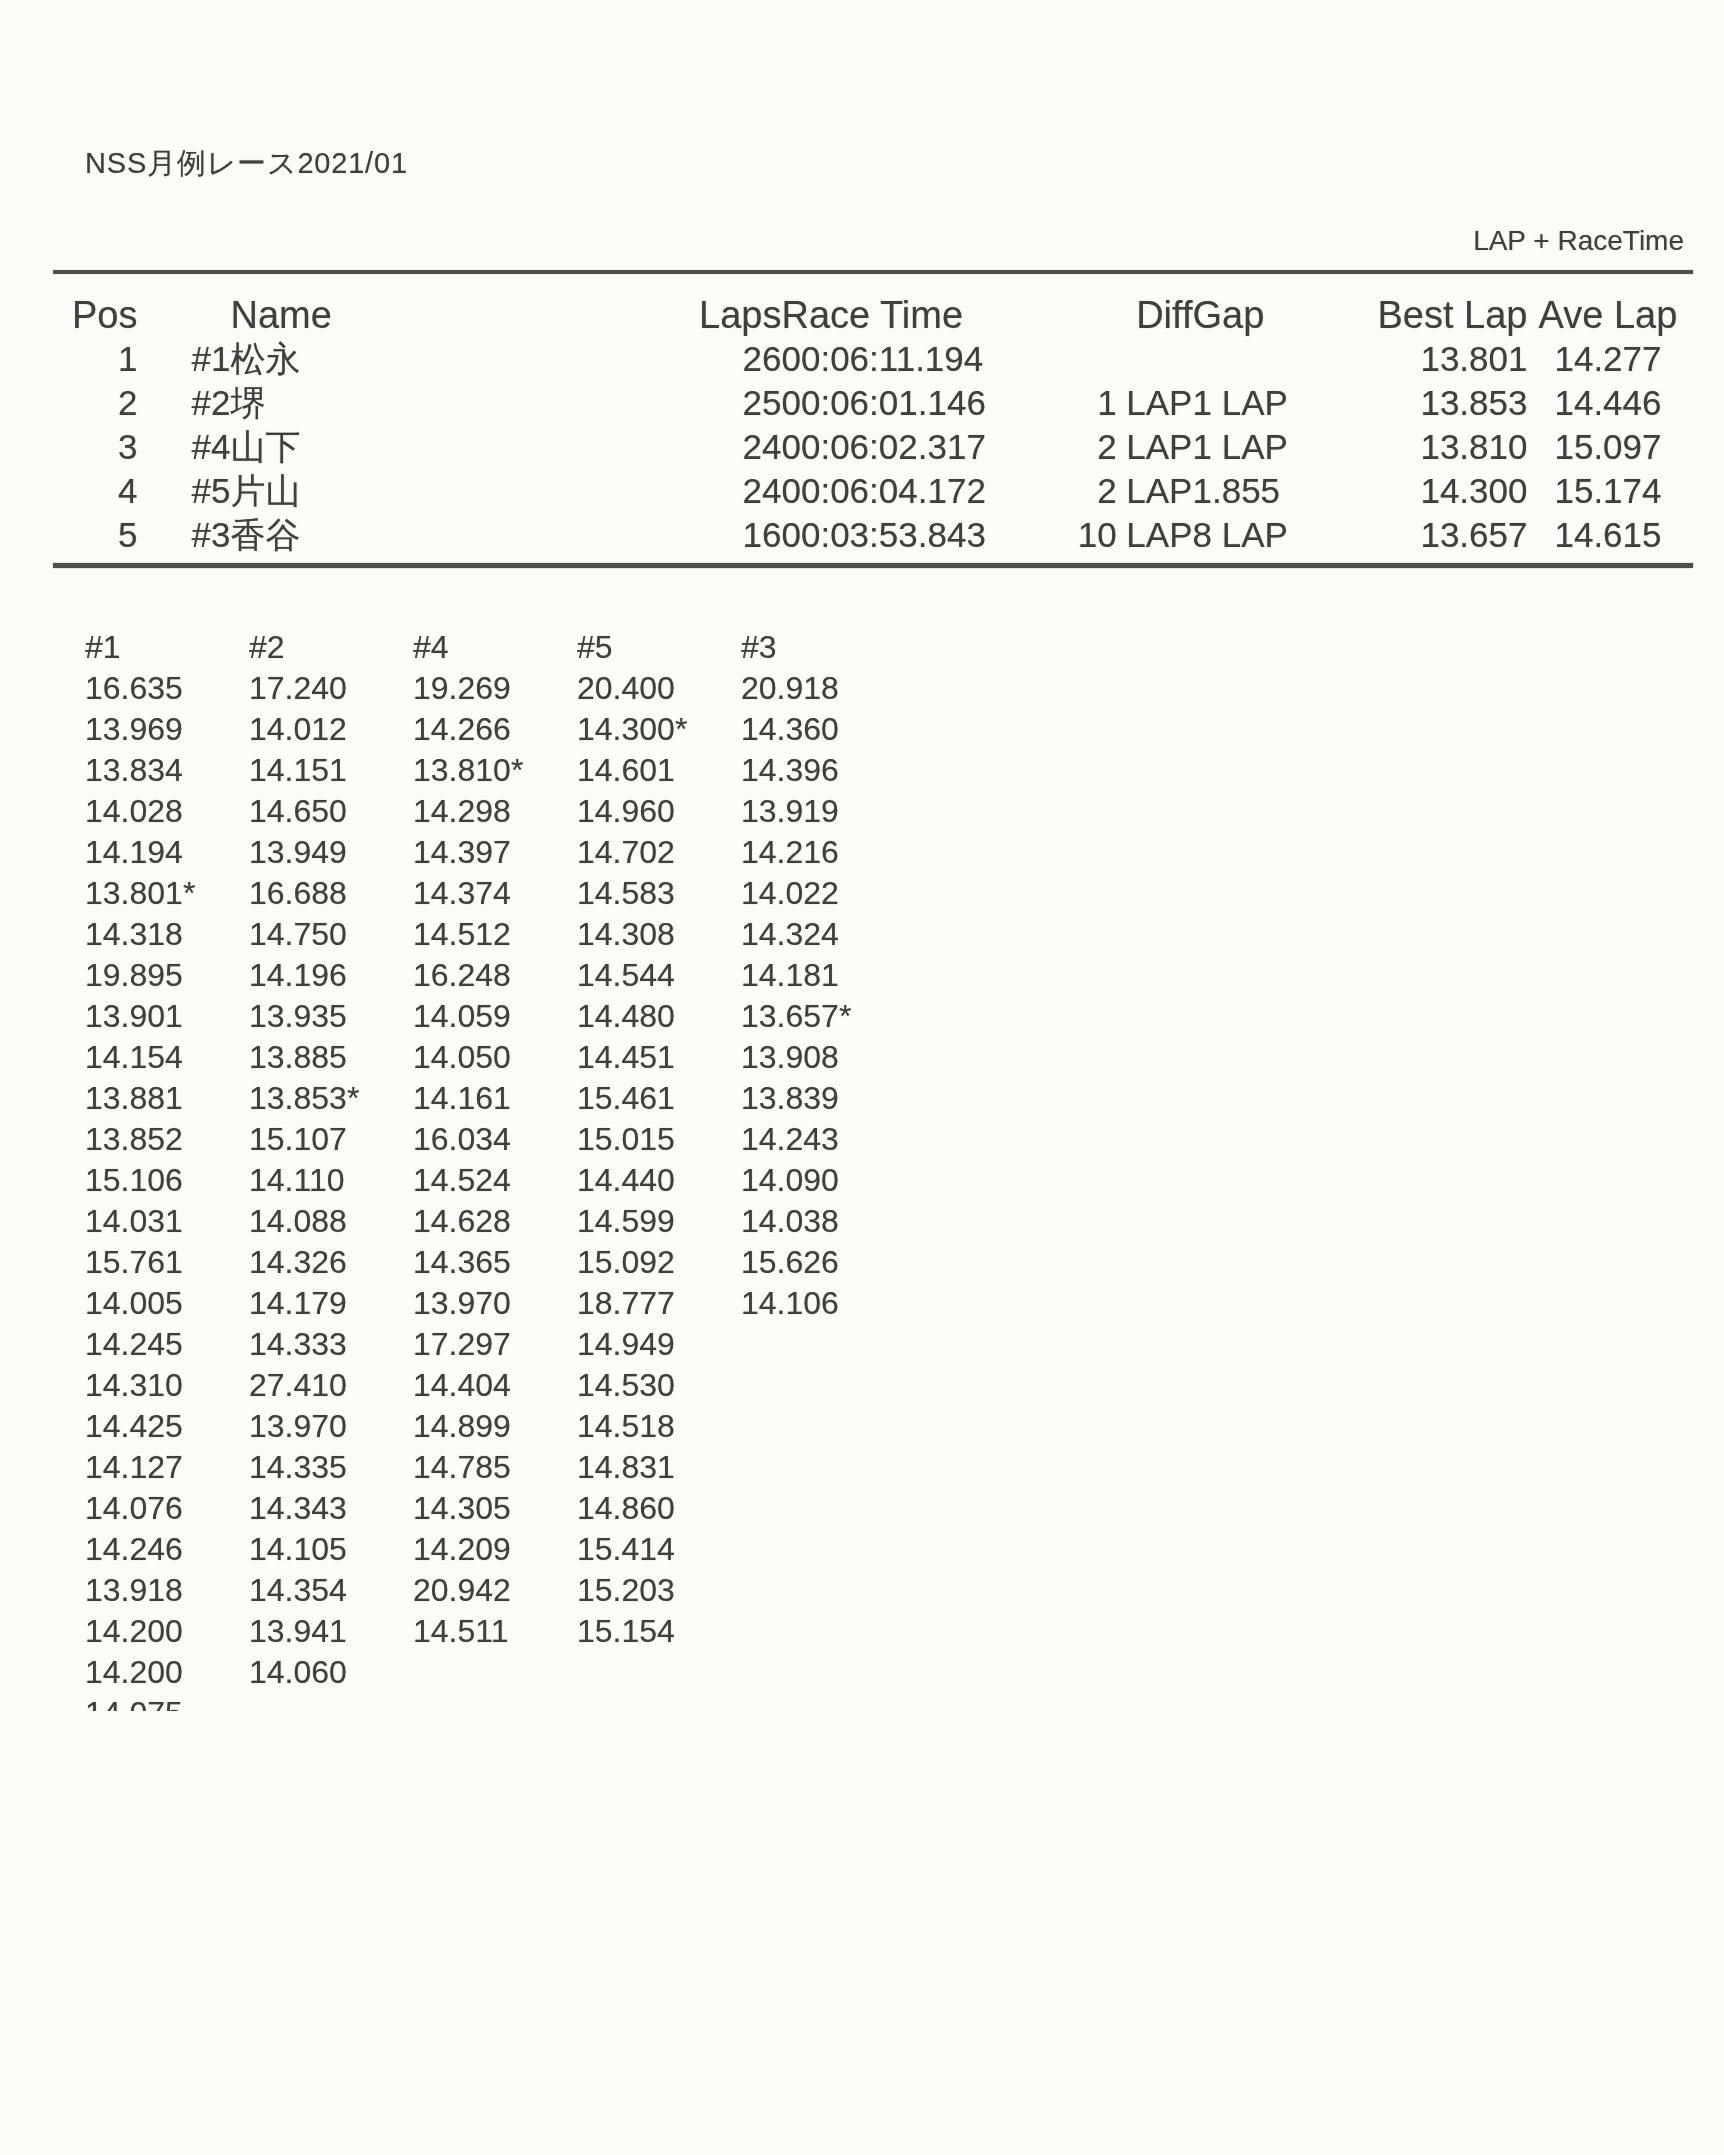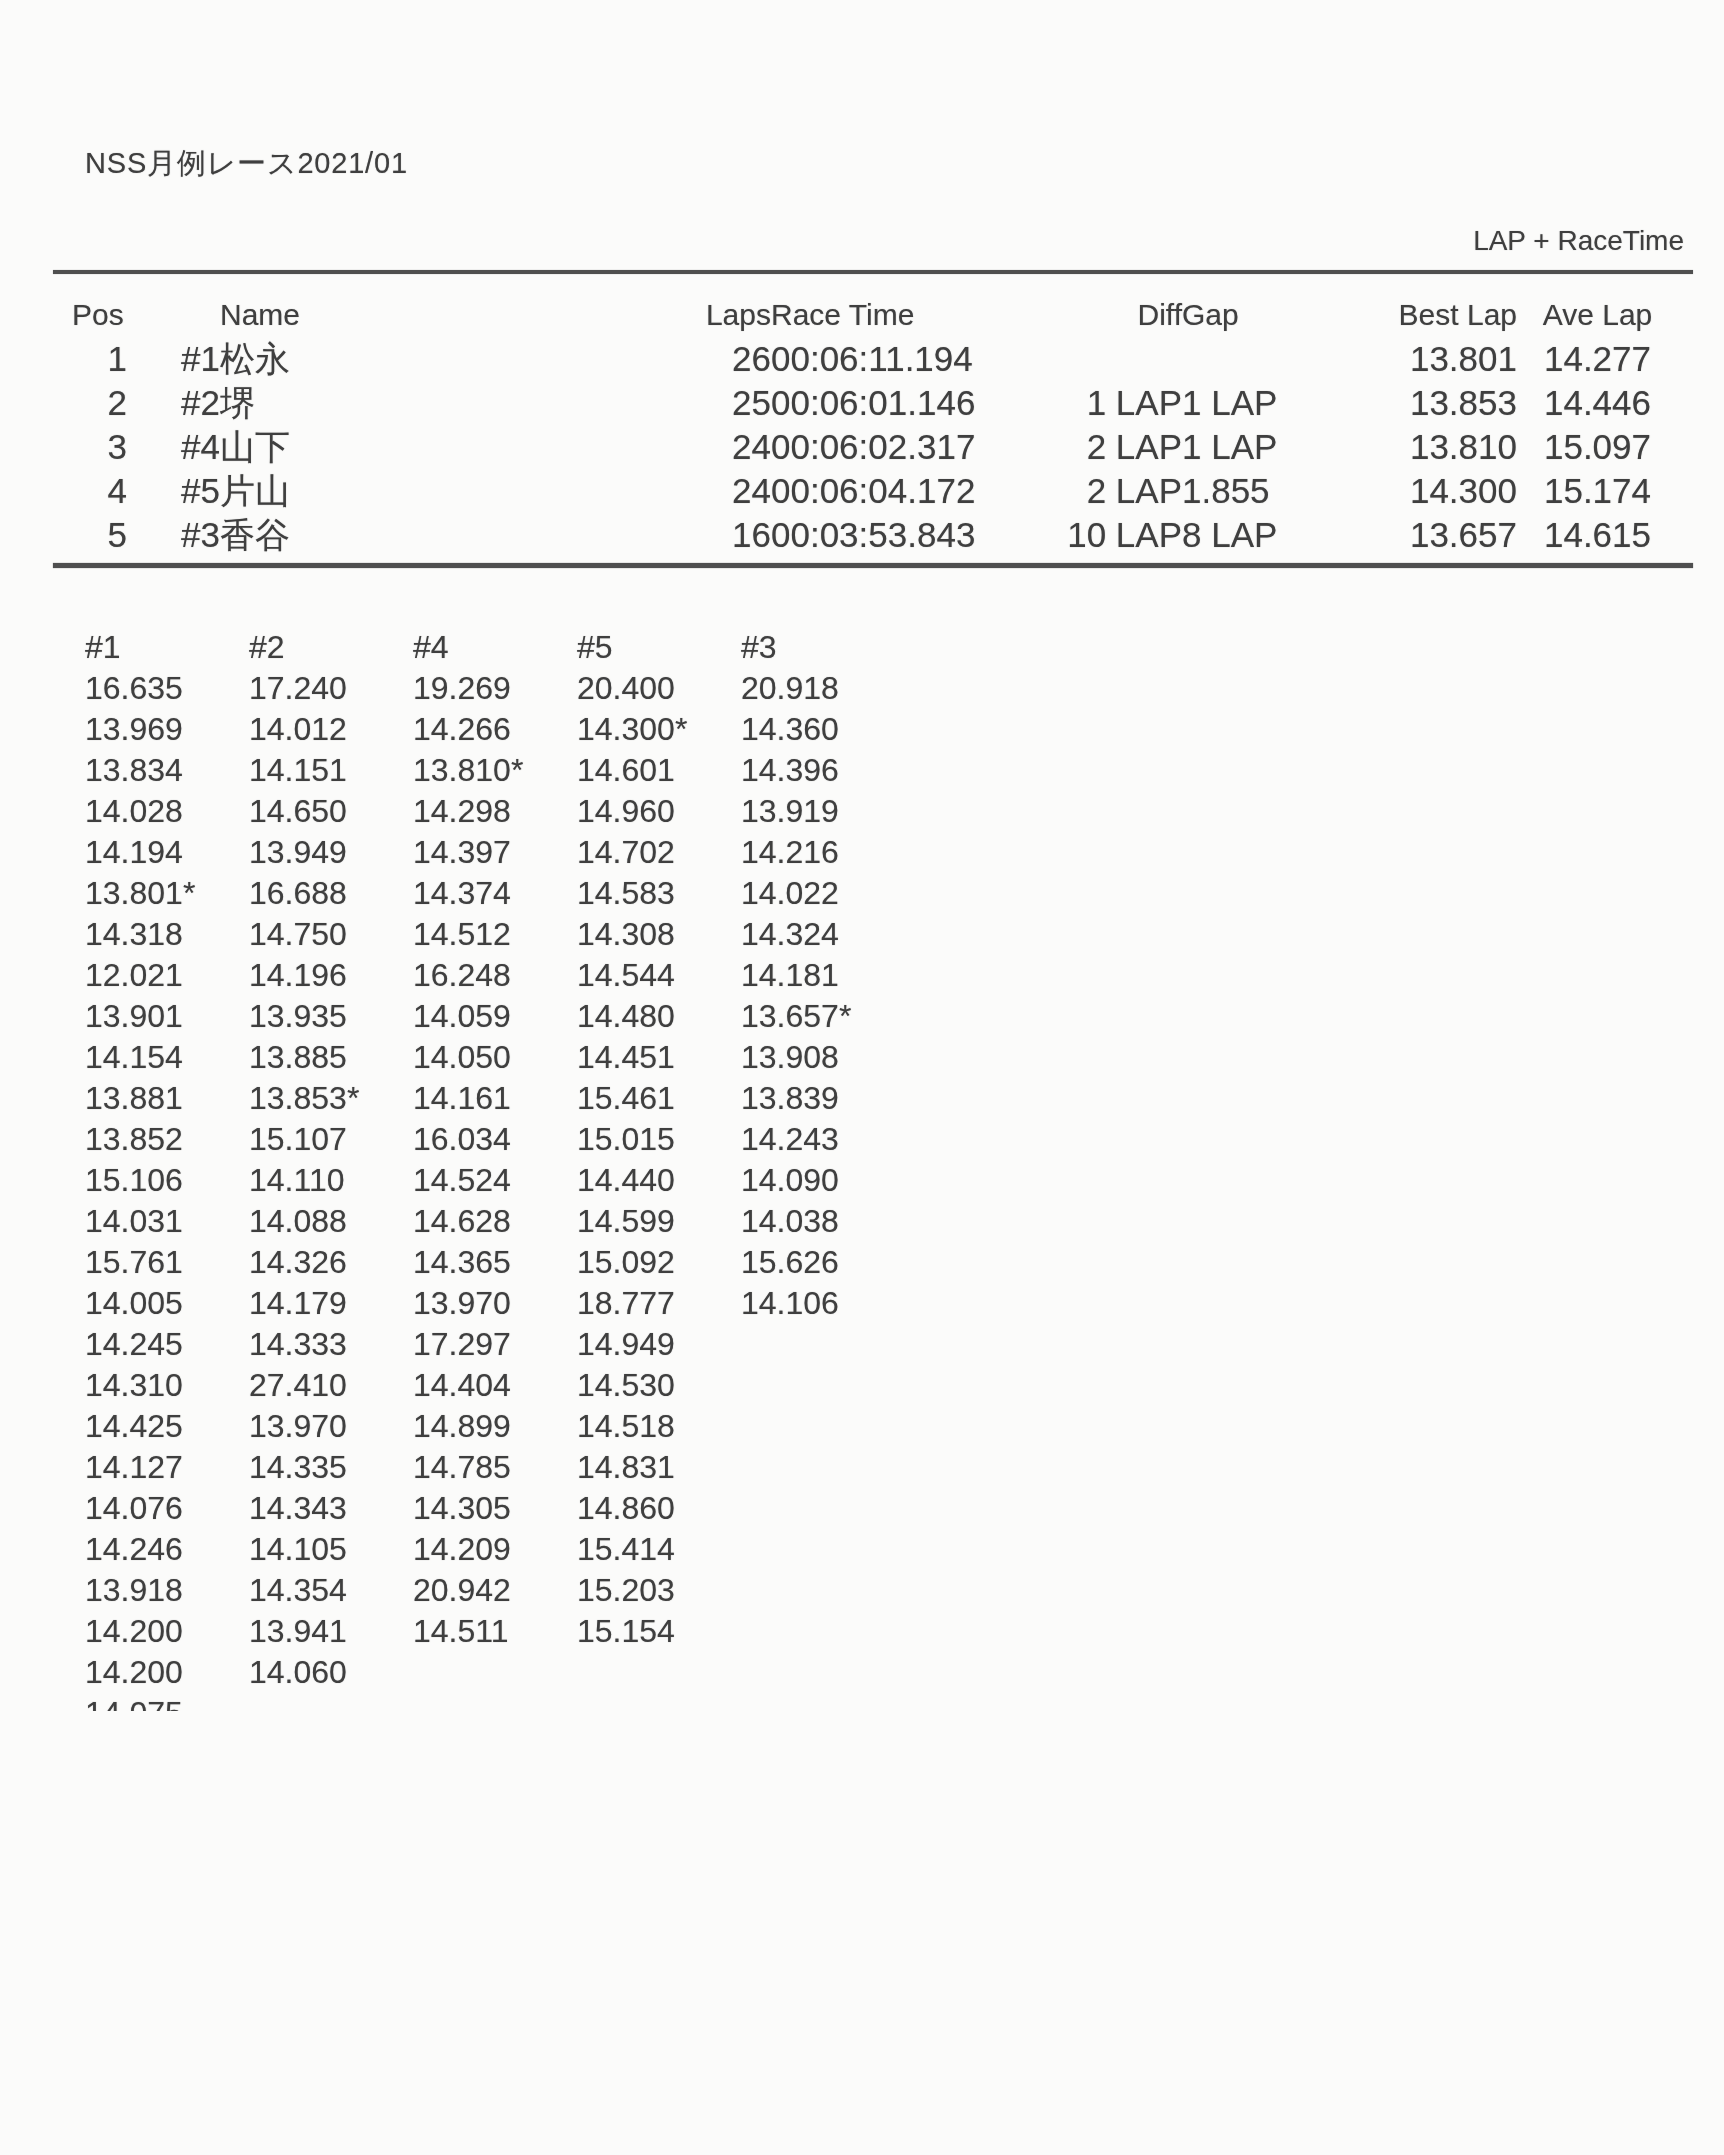--- a/index.html
+++ b/index.html
@@ -37,21 +37,21 @@
     position:absolute;background:var(--rule);
     box-shadow:0 0 0.8px var(--rule);
   }
   .rule-top{left:53px;width:1640px;top:270px;height:4.2px;}
   .rule-bottom{left:53px;width:1640px;top:563px;height:5.1px;}
   table.results{
     position:absolute;left:72px;top:293px;
     border-collapse:collapse;table-layout:fixed;
     font-size:35px;line-height:44px;white-space:nowrap;
   }
-  table.results th{font-weight:normal;font-size:30px;}
+  table.results th{font-weight:normal;font-size:38px;}
   table.results th,table.results td{padding:0;}
   .col-pos {width:55px; text-align:right;}
   th.col-pos{text-align:left;}
   .col-car {width:93px;text-align:right;}
   .col-name{width:424px;text-align:left;padding-left:34px;}
   .col-laps{width:127px;text-align:right;}
   .col-time{width:250px;text-align:left;}
   .col-diff{width:161px;text-align:right;}
   .col-gap {width:165px;text-align:left;}
   .col-best{width:170px;text-align:right;}
@@ -158,21 +158,21 @@
   <div class="lap-grid" id="lap-grid">
       <div class="lap-col">
         <div class="lap-head">#1</div>
         <div class="lap-time">16.635</div>
         <div class="lap-time">13.969</div>
         <div class="lap-time">13.834</div>
         <div class="lap-time">14.028</div>
         <div class="lap-time">14.194</div>
         <div class="lap-time">13.801*</div>
         <div class="lap-time">14.318</div>
-        <div class="lap-time">12.021</div>
+        <div class="lap-time">19.895</div>
         <div class="lap-time">13.901</div>
         <div class="lap-time">14.154</div>
         <div class="lap-time">13.881</div>
         <div class="lap-time">13.852</div>
         <div class="lap-time">15.106</div>
         <div class="lap-time">14.031</div>
         <div class="lap-time">15.761</div>
         <div class="lap-time">14.005</div>
         <div class="lap-time">14.245</div>
         <div class="lap-time">14.310</div>

